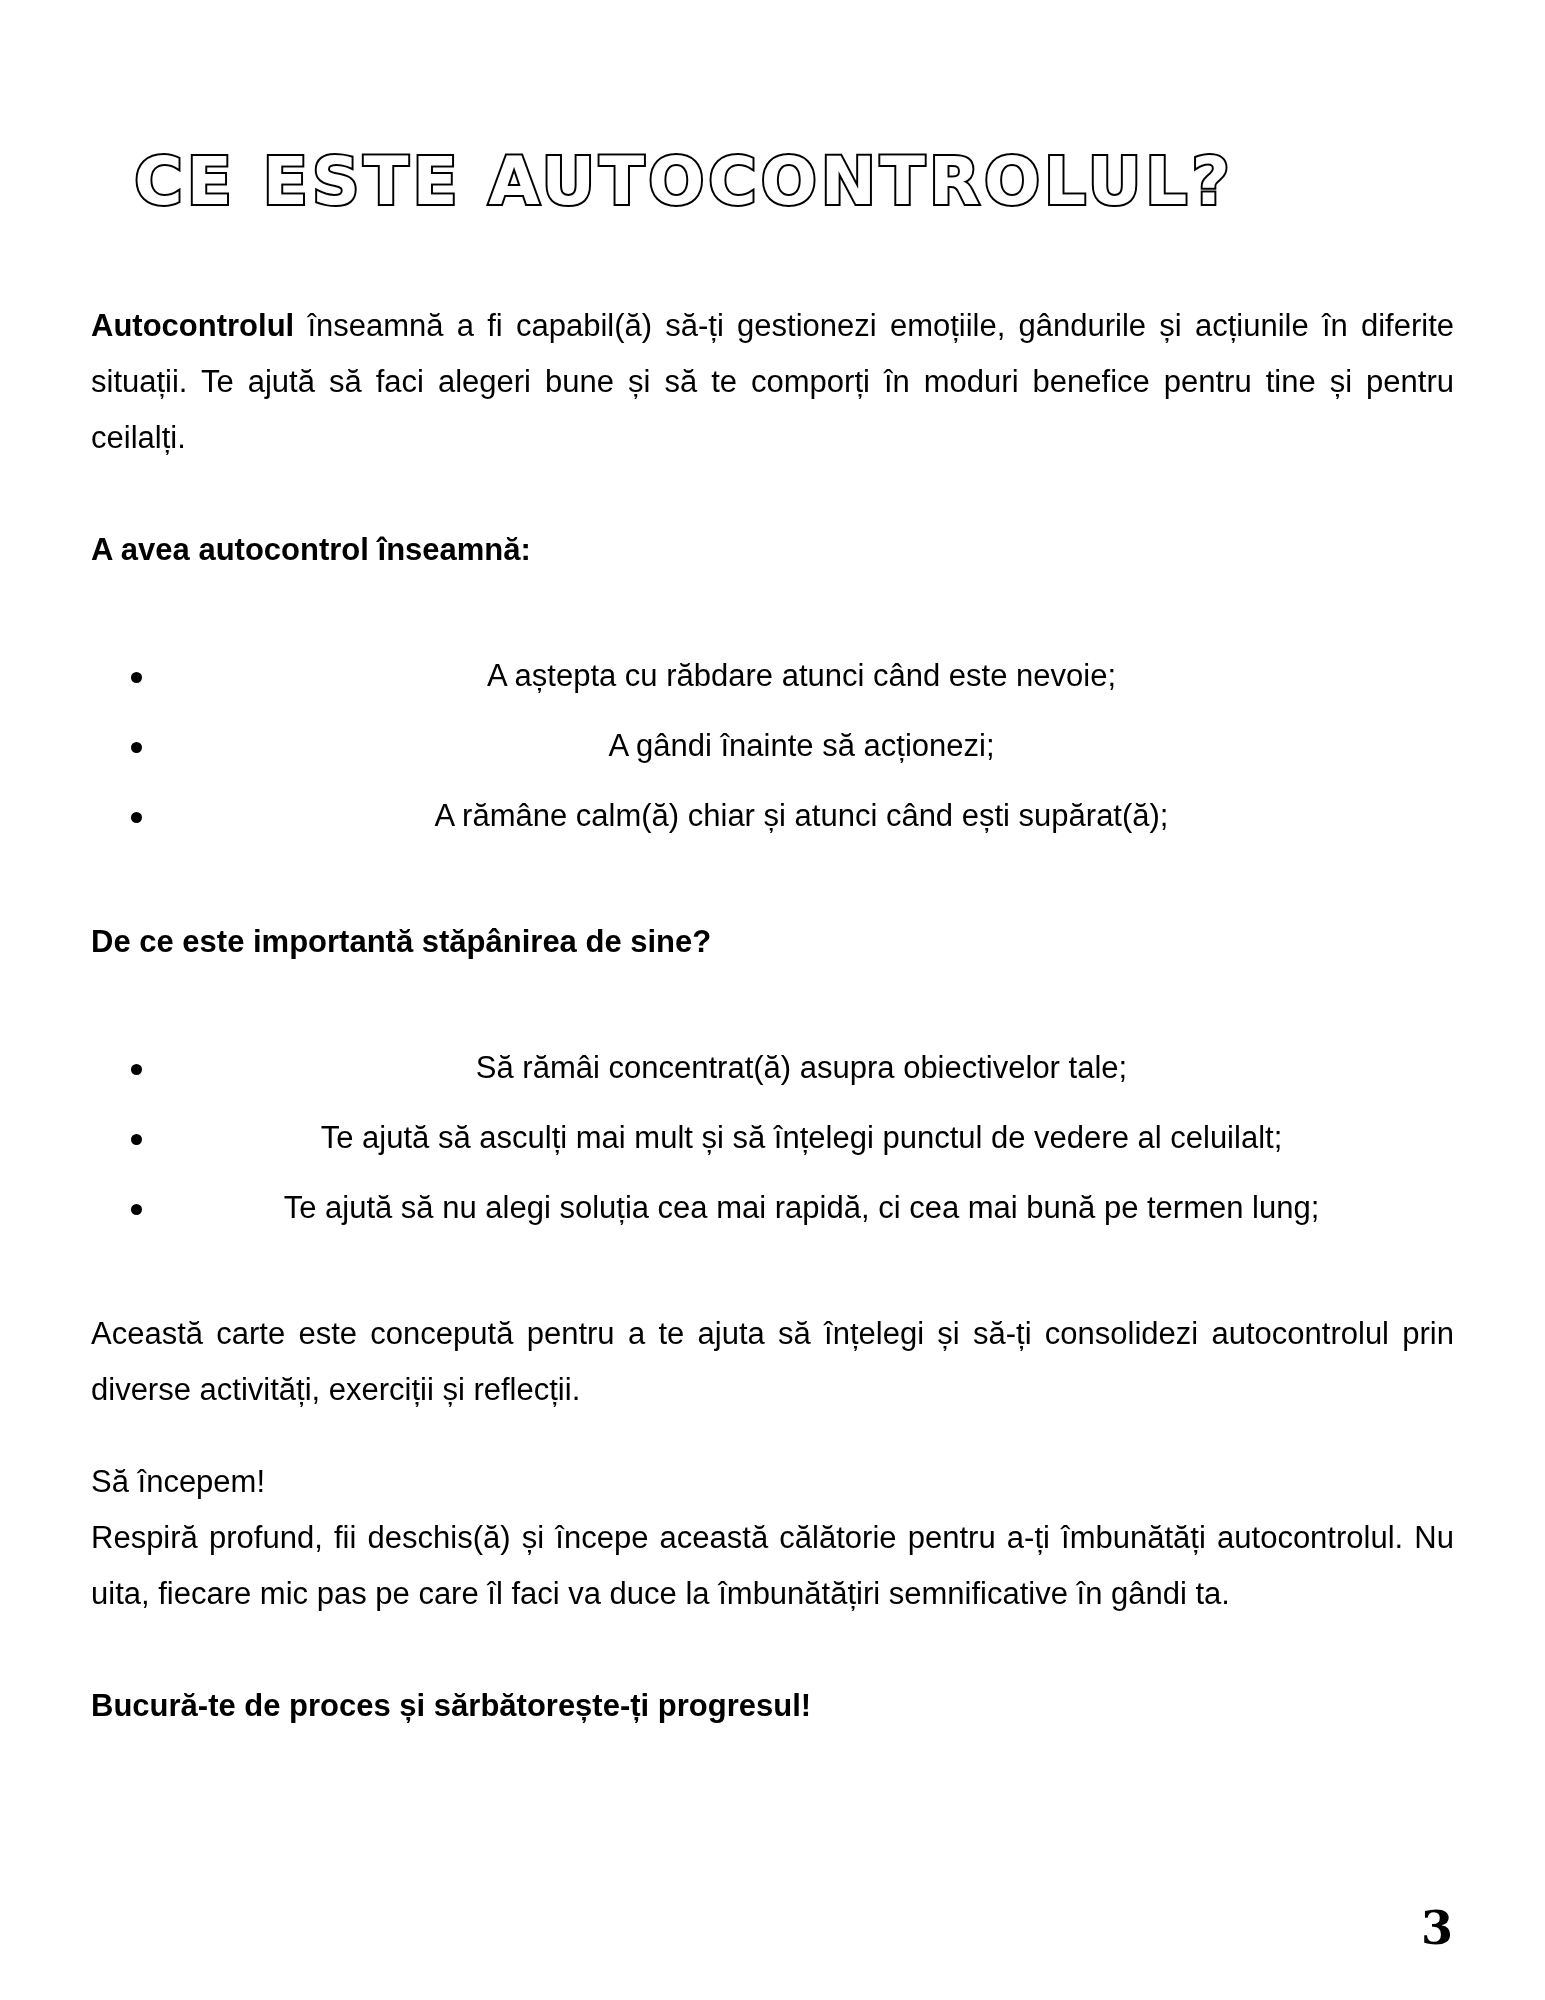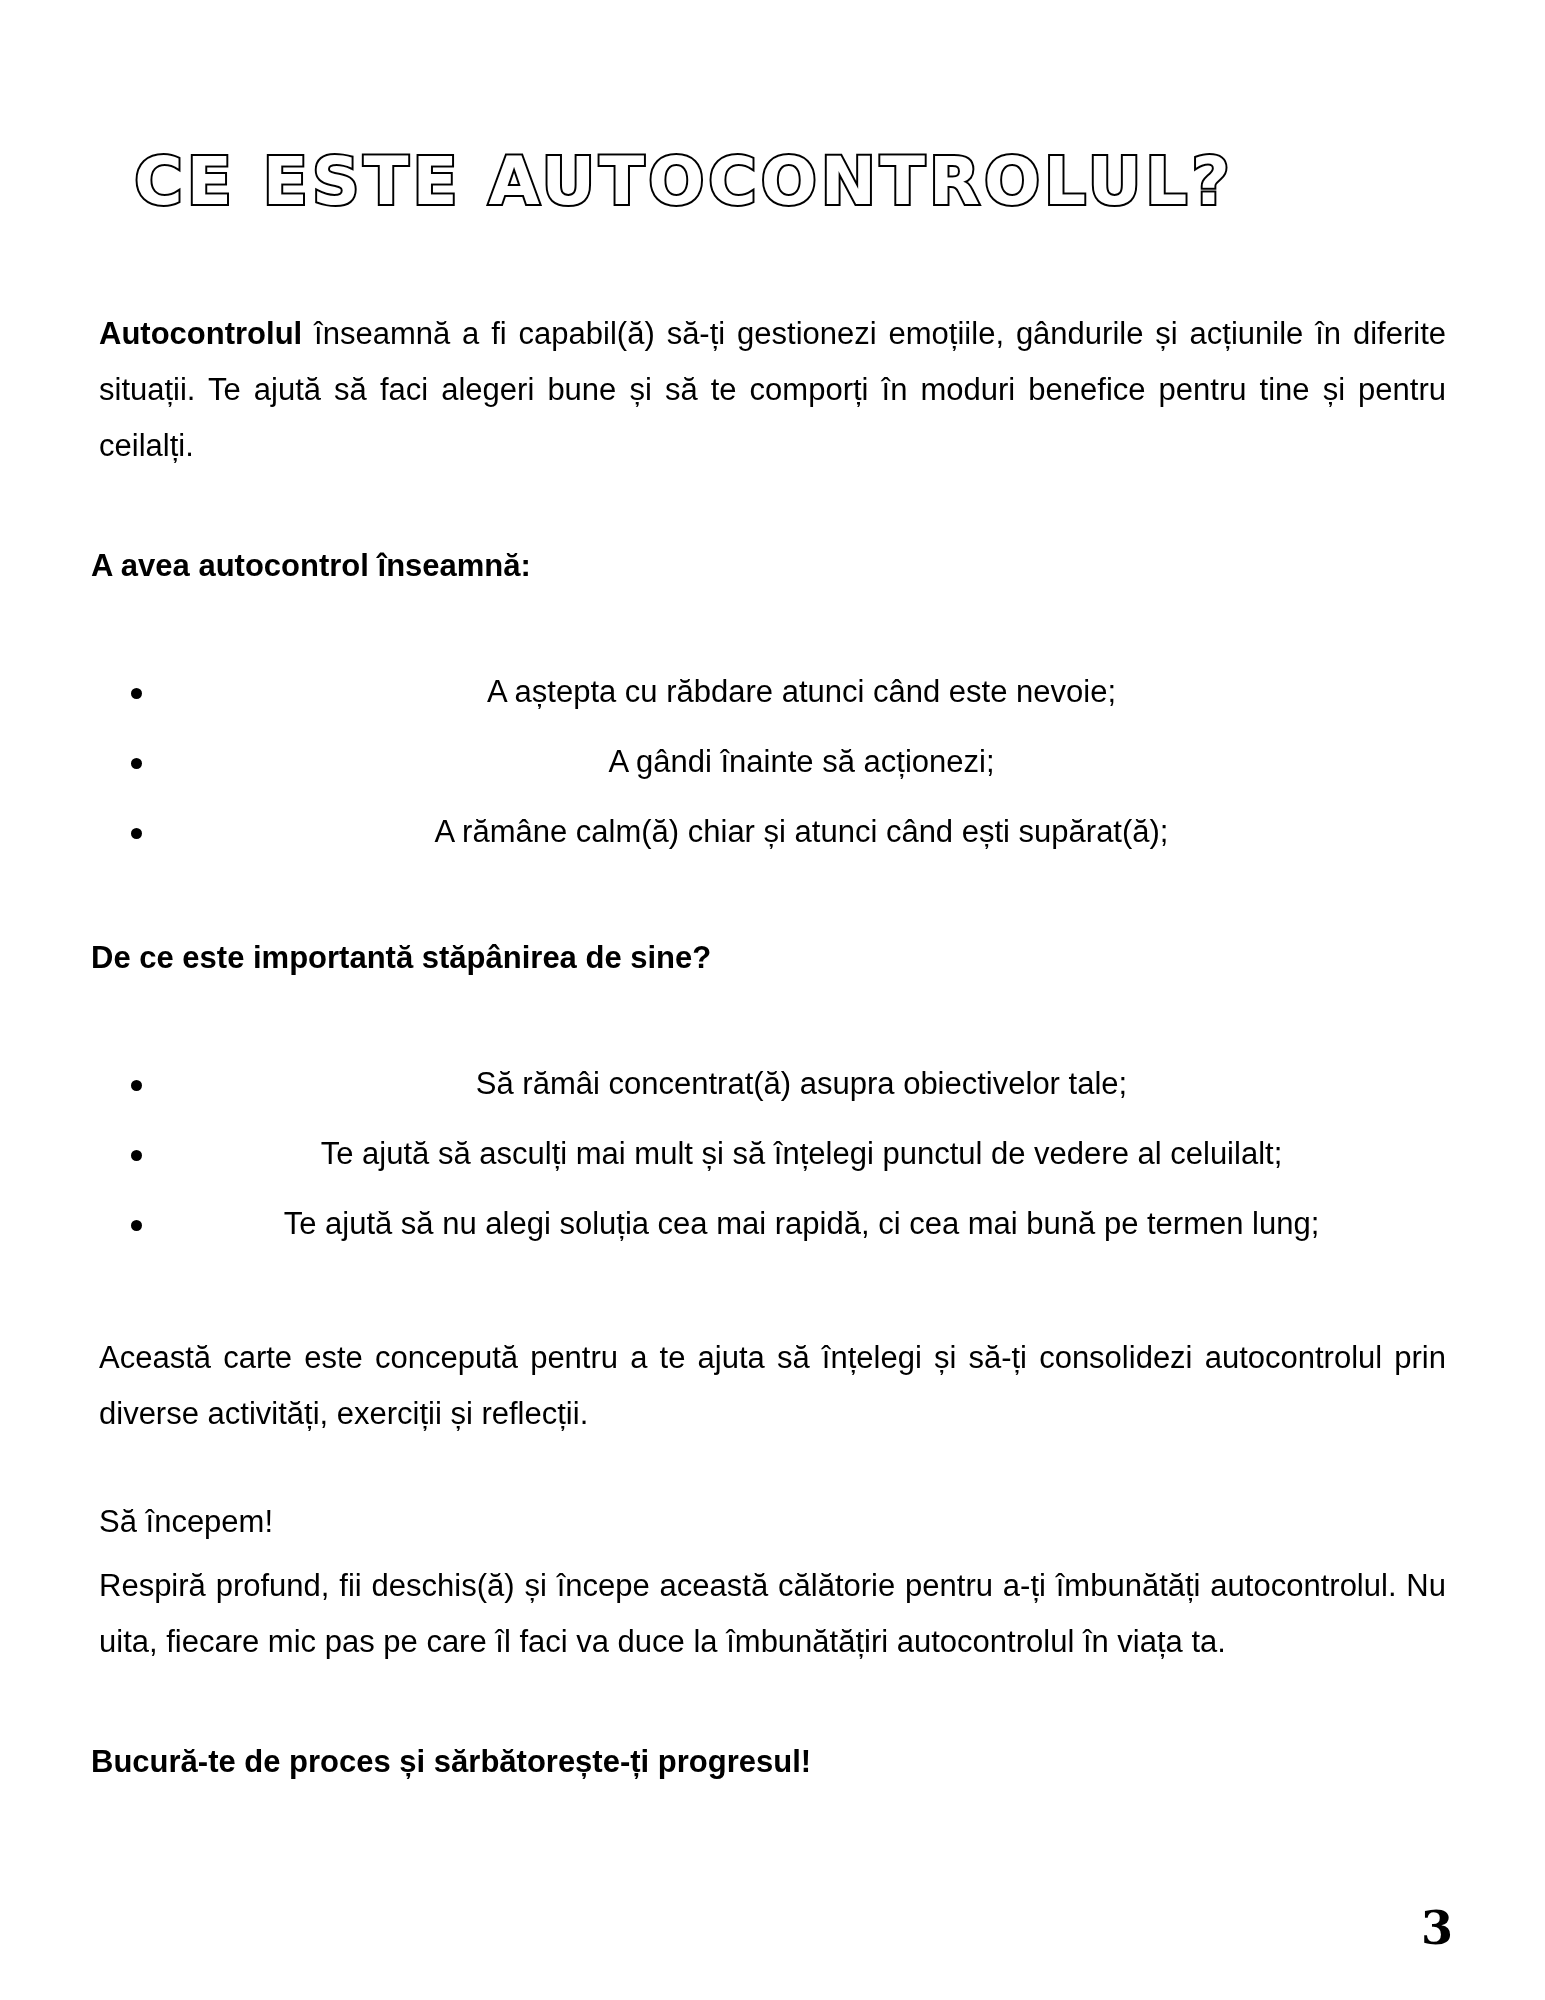--- a/index.html
+++ b/index.html
@@ -39,21 +39,21 @@
     }
     .content {
       position: absolute;
       left: 91px;
       top: 298px;
       width: 1363px;
       font-size: 31px;
       line-height: 56px;
     }
     .para {
-      margin: 8px;
+      margin: 0;
       text-align: justify;
     }
     .para b, .heading {
       font-weight: bold;
     }
     .heading {
       margin: 0;
     }
     ul.bullets {
       margin: 0;
@@ -122,21 +122,21 @@
       <li>Te ajută să nu alegi soluția cea mai rapidă, ci cea mai bună pe termen lung;</li>
     </ul>
 
     <div class="gap-1"></div>
 
     <p class="para">Această carte este concepută pentru a te ajuta să înțelegi și să-ți consolidezi autocontrolul prin diverse activități, exerciții și reflecții.</p>
 
     <div class="gap-half"></div>
 
     <p class="para">Să începem!</p>
-    <p class="para">Respiră profund, fii deschis(ă) și începe această călătorie pentru a-ți îmbunătăți autocontrolul. Nu uita, fiecare mic pas pe care îl faci va duce la îmbunătățiri autocontrolul în viața ta.</p>
+    <p class="para">Respiră profund, fii deschis(ă) și începe această călătorie pentru a-ți îmbunătăți autocontrolul. Nu uita, fiecare mic pas pe care îl faci va duce la îmbunătățiri semnificative în gândi ta.</p>
 
     <div class="gap-1"></div>
 
     <p class="heading">Bucură-te de proces și sărbătorește-ți progresul!</p>
   </div>
 
   <div class="page-number">3</div>
 </div>
 
 </body></html>

